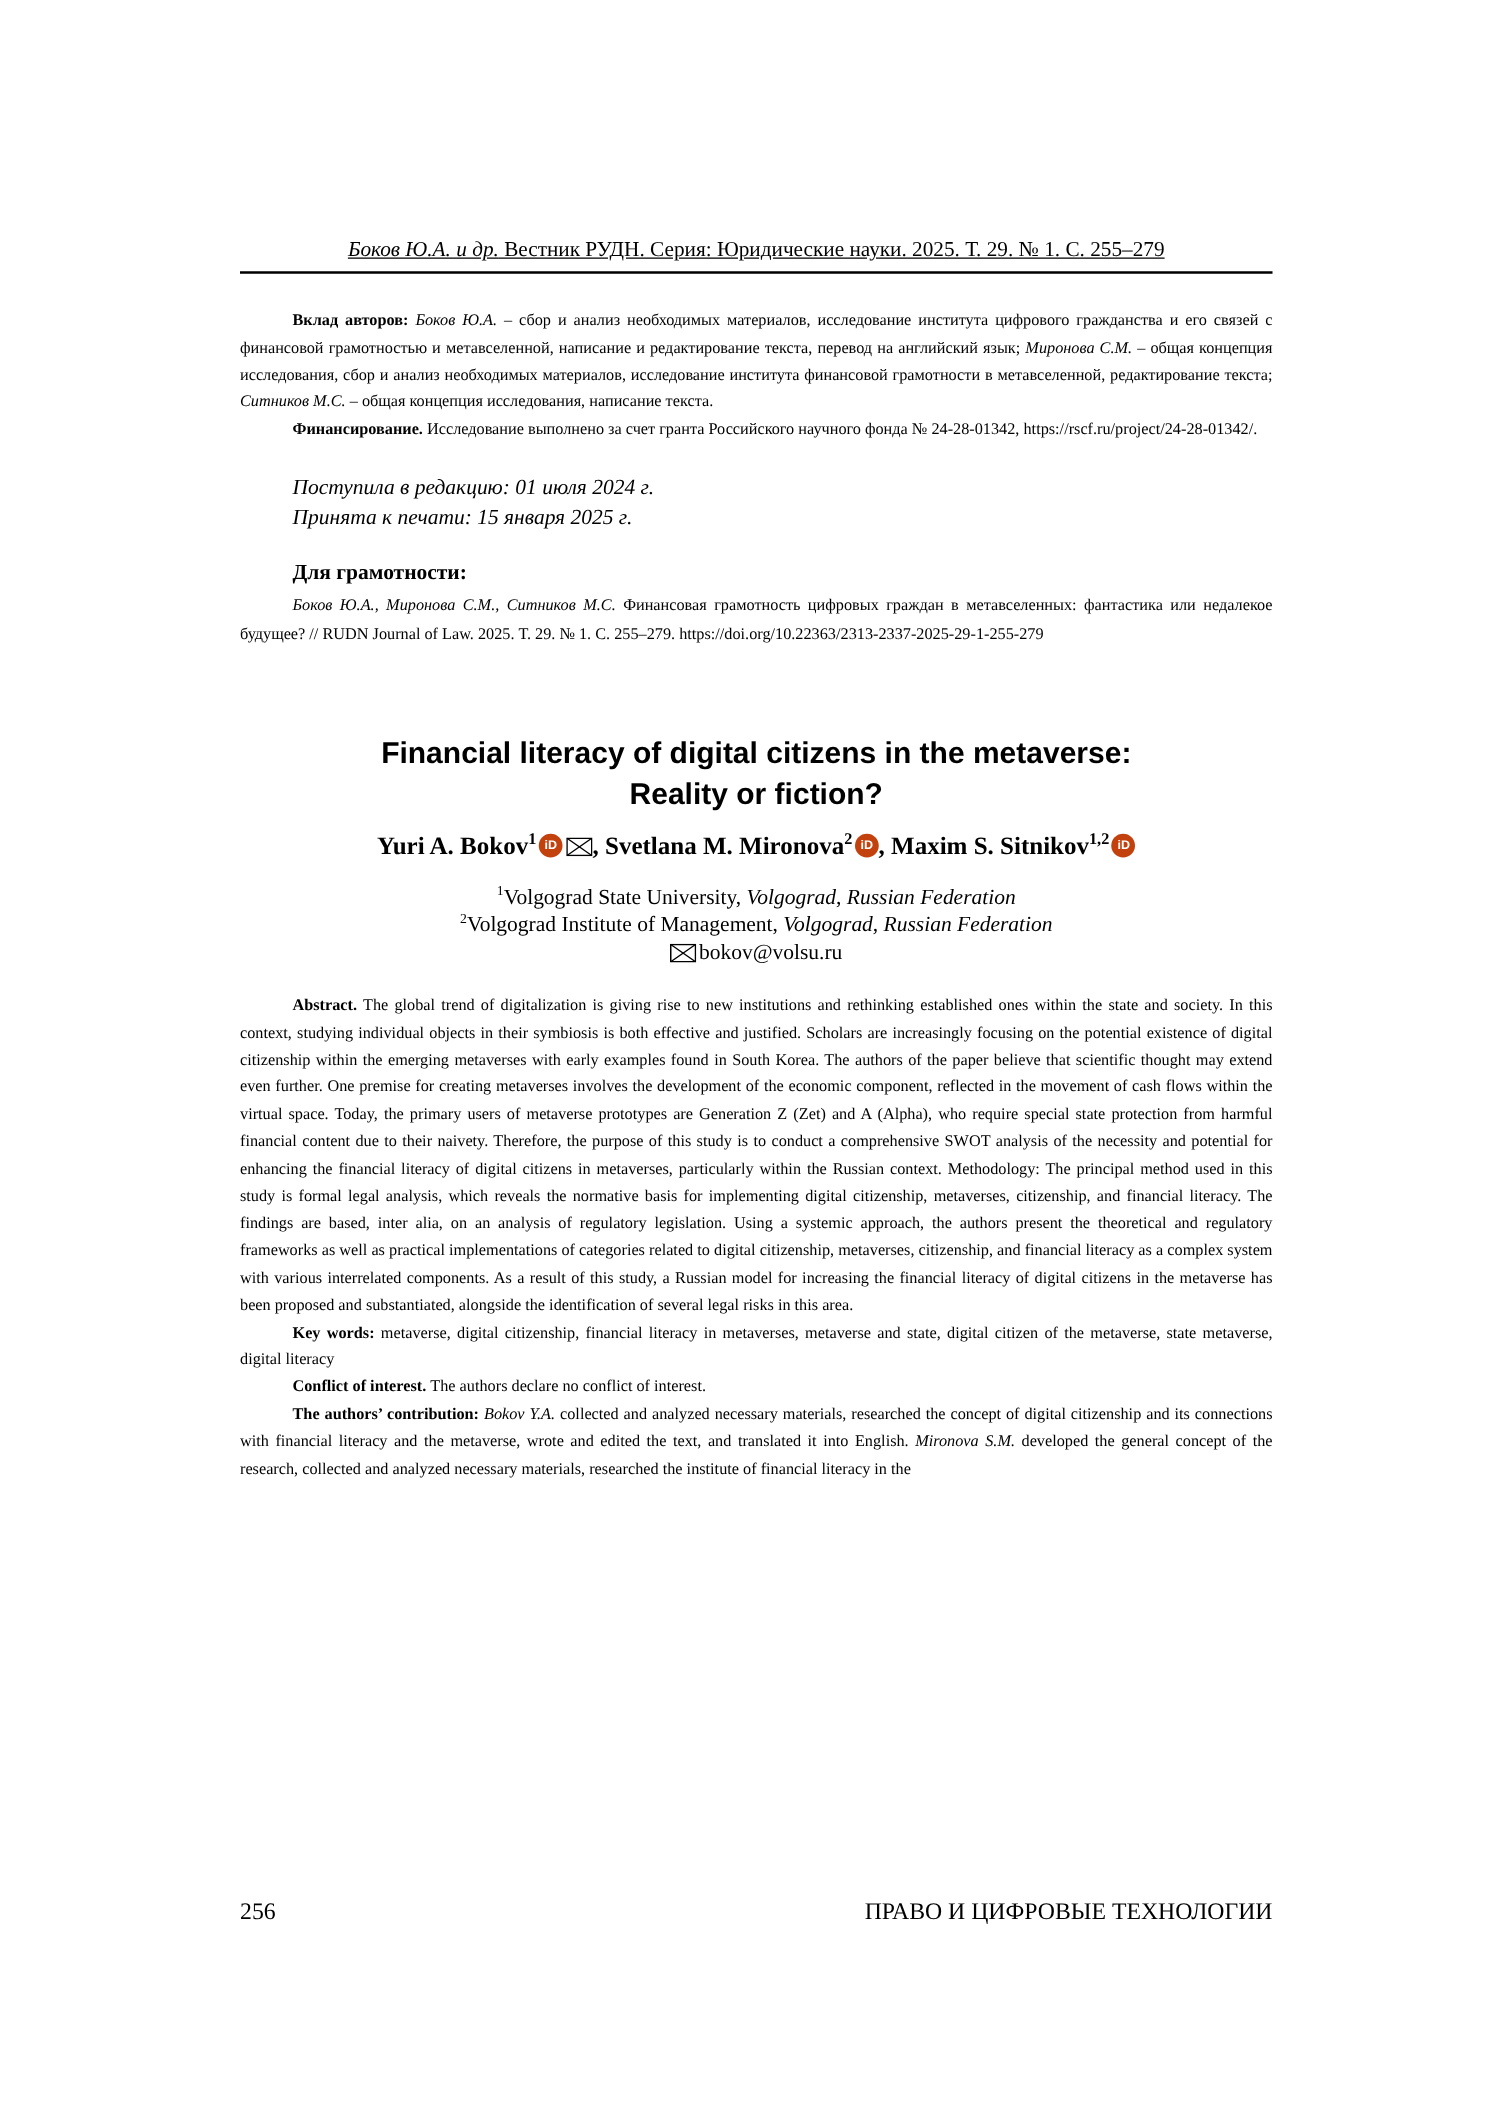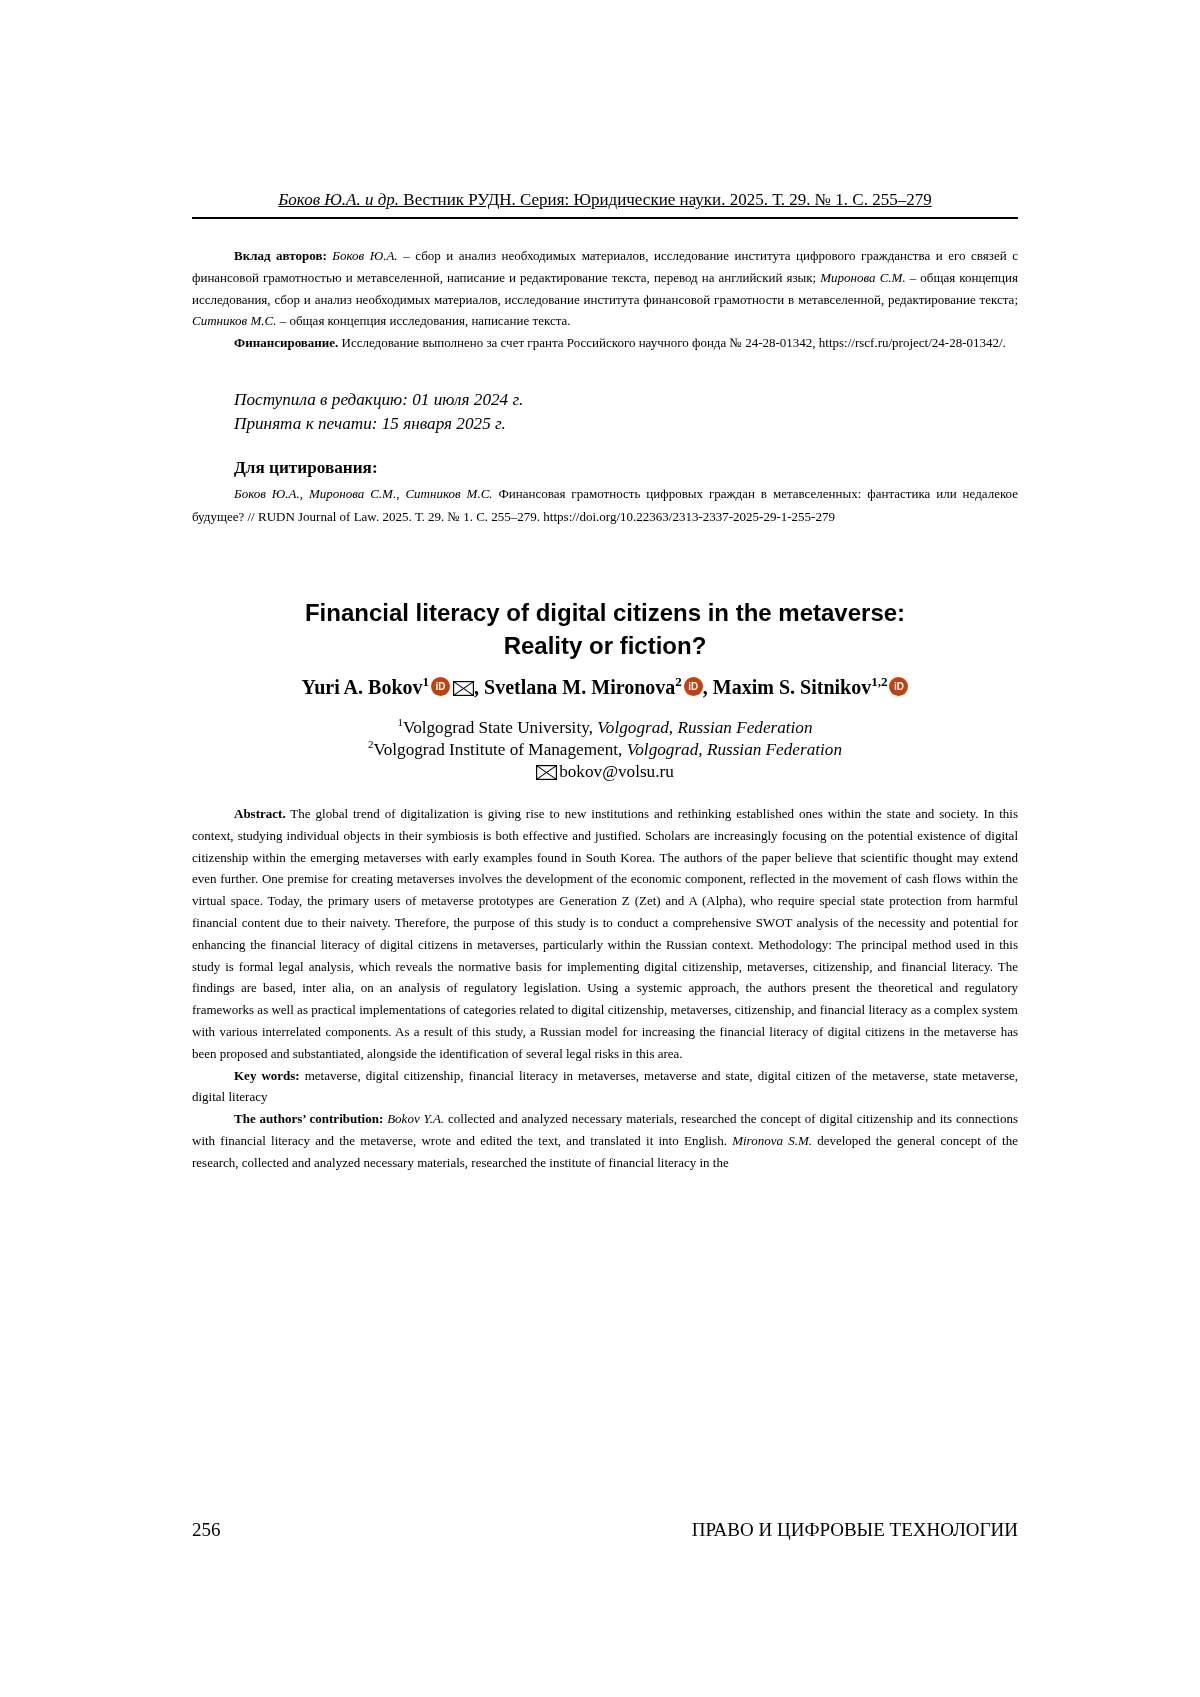--- a/index.html
+++ b/index.html
@@ -14,21 +14,21 @@
   .running-head { text-align: center; font-size: 17px; line-height: 20px; white-space: nowrap; text-decoration: underline; }
   .it { font-style: italic; }
   .rule { border-top: 2.5px solid #000; margin-top: 7px; }
 
   .body-p {
     margin: 0; font-size: 13px; line-height: 21.8px;
     text-align: justify; text-indent: 42px;
   }
   .first-para { margin-top: 26px; }
 
-  .dates { margin-top: 34px; padding-left: 42px; font-style: italic; font-size: 17.2px; line-height: 24px; }
+  .dates { margin-top: 24px; padding-left: 42px; font-style: italic; font-size: 17.2px; line-height: 24px; }
   .cite-head { margin: 21px 0 0 0; font-size: 17.2px; line-height: 22px; text-indent: 42px; font-weight: bold; }
   .citation-p { margin-top: 3px; line-height: 23px; }
 
   .title {
     margin: 68px 0 0 0; text-align: center;
     font-family: Liberation Sans, sans-serif;
     font-size: 24px; line-height: 33px; font-weight: 700;
   }
   .authors { margin-top: 12px; text-align: center; font-size: 20px; font-weight: bold; line-height: 27px; }
   .authors sup { font-size: 13px; line-height: 0; }
@@ -63,21 +63,21 @@
 
   <p class="body-p first-para"><b class="lead">Вклад авторов: </b><span class="it">Боков Ю.А.</span><span> – сбор и анализ необходимых материалов, исследование института цифрового гражданства и его связей с финансовой грамотностью и метавселенной, написание и редактирование текста, перевод на английский язык; </span><span class="it">Миронова С.М.</span><span> – общая концепция исследования, сбор и анализ необходимых материалов, исследование института финансовой грамотности в метавселенной, редактирование текста; </span><span class="it">Ситников М.С.</span><span> – общая концепция исследования, написание текста.</span></p>
 
   <p class="body-p"><b class="lead">Финансирование. </b><span>Исследование выполнено за счет гранта Российского научного фонда № 24-28-01342, https://rscf.ru/project/24-28-01342/.</span></p>
 
   <div class="dates">
     <div>Поступила в редакцию: 01 июля 2024 г.</div>
     <div>Принята к печати: 15 января 2025 г.</div>
   </div>
 
-  <p class="cite-head">Для цитирования:</p>
+  <p class="cite-head">Для грамотности:</p>
 
   <p class="body-p citation-p"><span class="it">Боков Ю.А., Миронова С.М., Ситников М.С.</span><span> Финансовая грамотность цифровых граждан в метавселенных: фантастика или недалекое будущее? // RUDN Journal of Law. 2025. Т. 29. № 1. С. 255–279. https://doi.org/10.22363/2313-2337-2025-29-1-255-279</span></p>
 
   <h1 class="title"><span>Financial literacy of digital citizens in the metaverse:</span><br><span>Reality or fiction?</span></h1>
 
   <div class="authors"><span><span>Yuri A. Bokov</span><sup>1</sup><span class="orcid">
           <span>iD</span>
         </span><svg class="envelope" width="21" height="15" viewBox="0 0 21 15">
           <rect x="0.6" y="0.6" width="19.8" height="13.8" fill="#fff" stroke="#000" stroke-width="1.2"></rect>
           <line x1="0.6" y1="0.6" x2="20.4" y2="14.4" stroke="#000" stroke-width="1.1"></line>
@@ -95,20 +95,21 @@
           <rect x="0.6" y="0.6" width="19.8" height="13.8" fill="#fff" stroke="#000" stroke-width="1.2"></rect>
           <line x1="0.6" y1="0.6" x2="20.4" y2="14.4" stroke="#000" stroke-width="1.1"></line>
           <line x1="20.4" y1="0.6" x2="0.6" y2="14.4" stroke="#000" stroke-width="1.1"></line>
         </svg><span>bokov@volsu.ru</span></div>
   </div>
 
   <p class="body-p abstract-p"><b class="lead">Abstract.</b><span> The global trend of digitalization is giving rise to new institutions and rethinking established ones within the state and society. In this context, studying individual objects in their symbiosis is both effective and justified. Scholars are increasingly focusing on the potential existence of digital citizenship within the emerging metaverses with early examples found in South Korea. The authors of the paper believe that scientific thought may extend even further. One premise for creating metaverses involves the development of the economic component, reflected in the movement of cash flows within the virtual space. Today, the primary users of metaverse prototypes are Generation Z (Zet) and A (Alpha), who require special state protection from harmful financial content due to their naivety. Therefore, the purpose of this study is to conduct a comprehensive SWOT analysis of the necessity and potential for enhancing the financial literacy of digital citizens in metaverses, particularly within the Russian context. Methodology: The principal method used in this study is formal legal analysis, which reveals the normative basis for implementing digital citizenship, metaverses, citizenship, and financial literacy. The findings are based, inter alia, on an analysis of regulatory legislation. Using a systemic approach, the authors present the theoretical and regulatory frameworks as well as practical implementations of categories related to digital citizenship, metaverses, citizenship, and financial literacy as a complex system with various interrelated components. As a result of this study, a Russian model for increasing the financial literacy of digital citizens in the metaverse has been proposed and substantiated, alongside the identification of several legal risks in this area.</span></p>
 
   <p class="body-p"><b class="lead">Key words: </b><span>metaverse, digital citizenship, financial literacy in metaverses, metaverse and state, digital citizen of the metaverse, state metaverse, digital literacy</span></p>
 
+  <p class="body-p"><b class="lead">Conflict of interest. </b><span>The authors declare no conflict of interest.</span></p>
 
   <p class="body-p"><b class="lead">The authors’ contribution: </b><span class="it">Bokov Y.A.</span><span> collected and analyzed necessary materials, researched the concept of digital citizenship and its connections with financial literacy and the metaverse, wrote and edited the text, and translated it into English. </span><span class="it">Mironova S.M.</span><span> developed the general concept of the research, collected and analyzed necessary materials, researched the institute of financial literacy in the</span></p>
 
 </div>
 
 <div class="footer">
   <span>256</span>
   <span>ПРАВО И ЦИФРОВЫЕ ТЕХНОЛОГИИ</span>
 </div>
 

